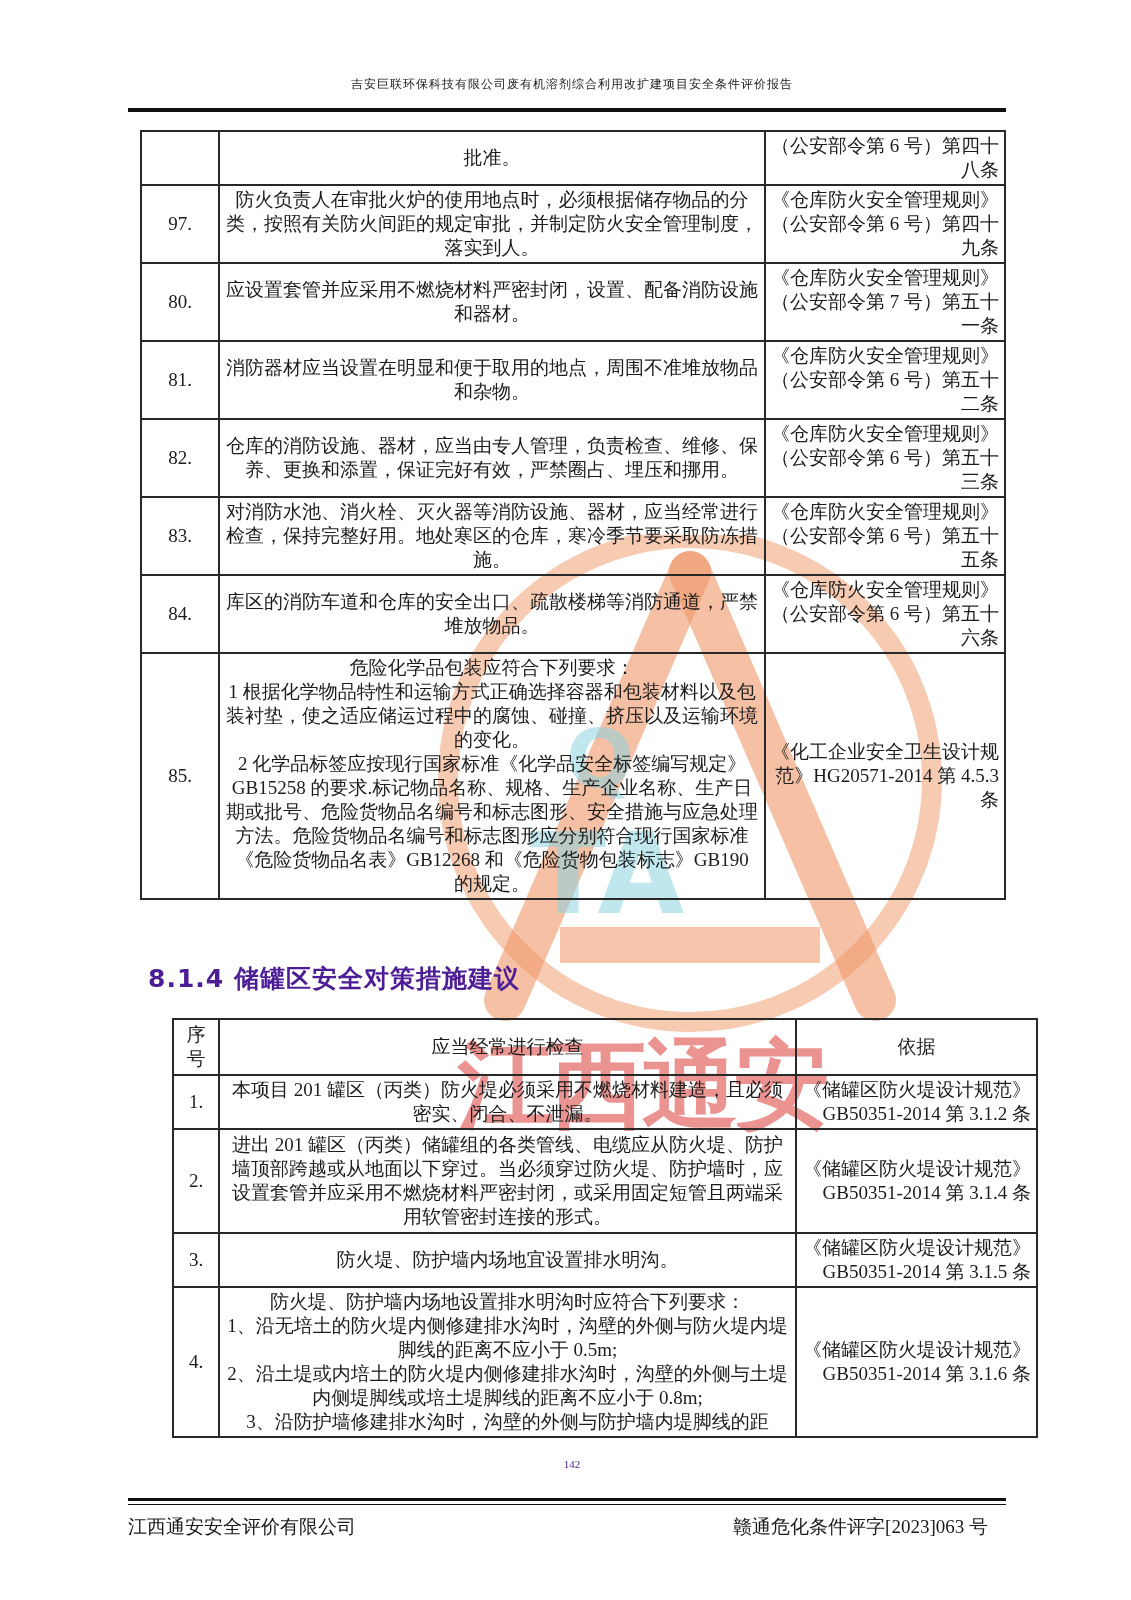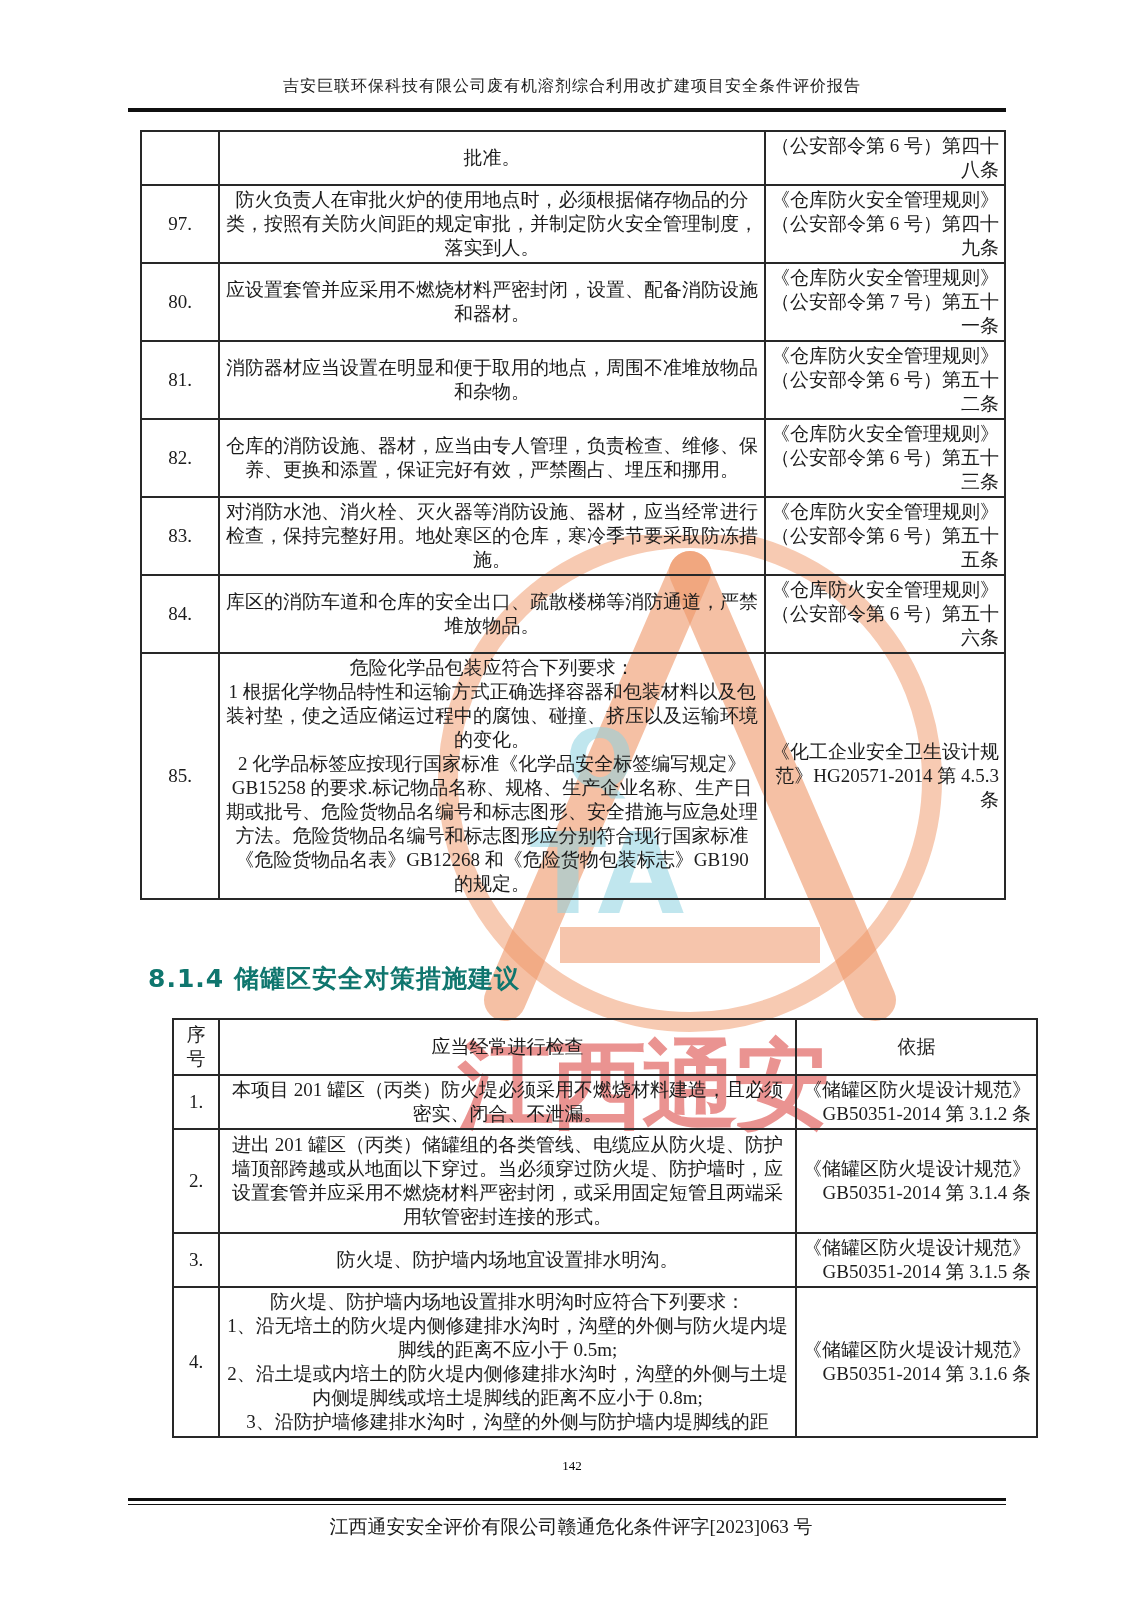--- a/index.html
+++ b/index.html
@@ -24,21 +24,21 @@
     font-family:"Liberation Serif","DejaVu Serif",serif;
     white-space:nowrap;
     margin-left:38px;
   }
 
   
   .content{position:absolute;inset:0;z-index:1;}
 
   .header-title{
     position:absolute;top:76px;left:140px;width:864px;
-    text-align:center;font-size:16px;color:#1a1a1a;
+    text-align:center;font-size:12px;color:#1a1a1a;
     letter-spacing:1px;
   }
   .header-rule{
     position:absolute;top:108px;left:128px;width:878px;
     border-top:4px solid #101010;
   }
 
   table.doc{
     border-collapse:collapse;table-layout:fixed;
     position:absolute;left:140px;width:864px;
@@ -55,35 +55,35 @@
   #table2{top:1018px;margin-left:32px;}
   .cell-num{text-align:center;}
   .cell-content{text-align:center;white-space:pre-line;}
   .cell-basis{text-align:right;white-space:pre-line;}
   #table2 th{text-align:center;}
   #table2 .th-num{padding:2px 4px;}
 
   .section-heading{
     position:absolute;top:962px;left:148px;
     font-family:"DejaVu Sans","Liberation Sans",sans-serif;
-    font-weight:bold;font-size:25px;color:#0f766e;
+    font-weight:bold;font-size:25px;color:#4c1d95;
     letter-spacing:1px;
   }
 
   .page-number{
     position:absolute;top:1458px;left:140px;width:864px;
-    text-align:center;font-size:13px;color:#000000;
+    text-align:center;font-size:11px;color:#4c1d95;
   }
   .footer-rule{
     position:absolute;top:1498px;left:128px;width:878px;
     border-top:3px solid #101010;border-bottom:1px solid #101010;height:3px;
   }
   .footer-row{
-    position:absolute;top:1514px;left:141px;width:860px;
-    display:flex;justify-content:center;
+    position:absolute;top:1514px;left:128px;width:860px;
+    display:flex;justify-content:space-between;
     font-size:19px;color:#1a1a1a;
   }
 </style>
 </head>
 <body>
 
 <div class="page">
 
   <div class="wm-layer">
     <svg class="wm-logo" viewBox="0 0 520 520" xmlns="http://www.w3.org/2000/svg">

